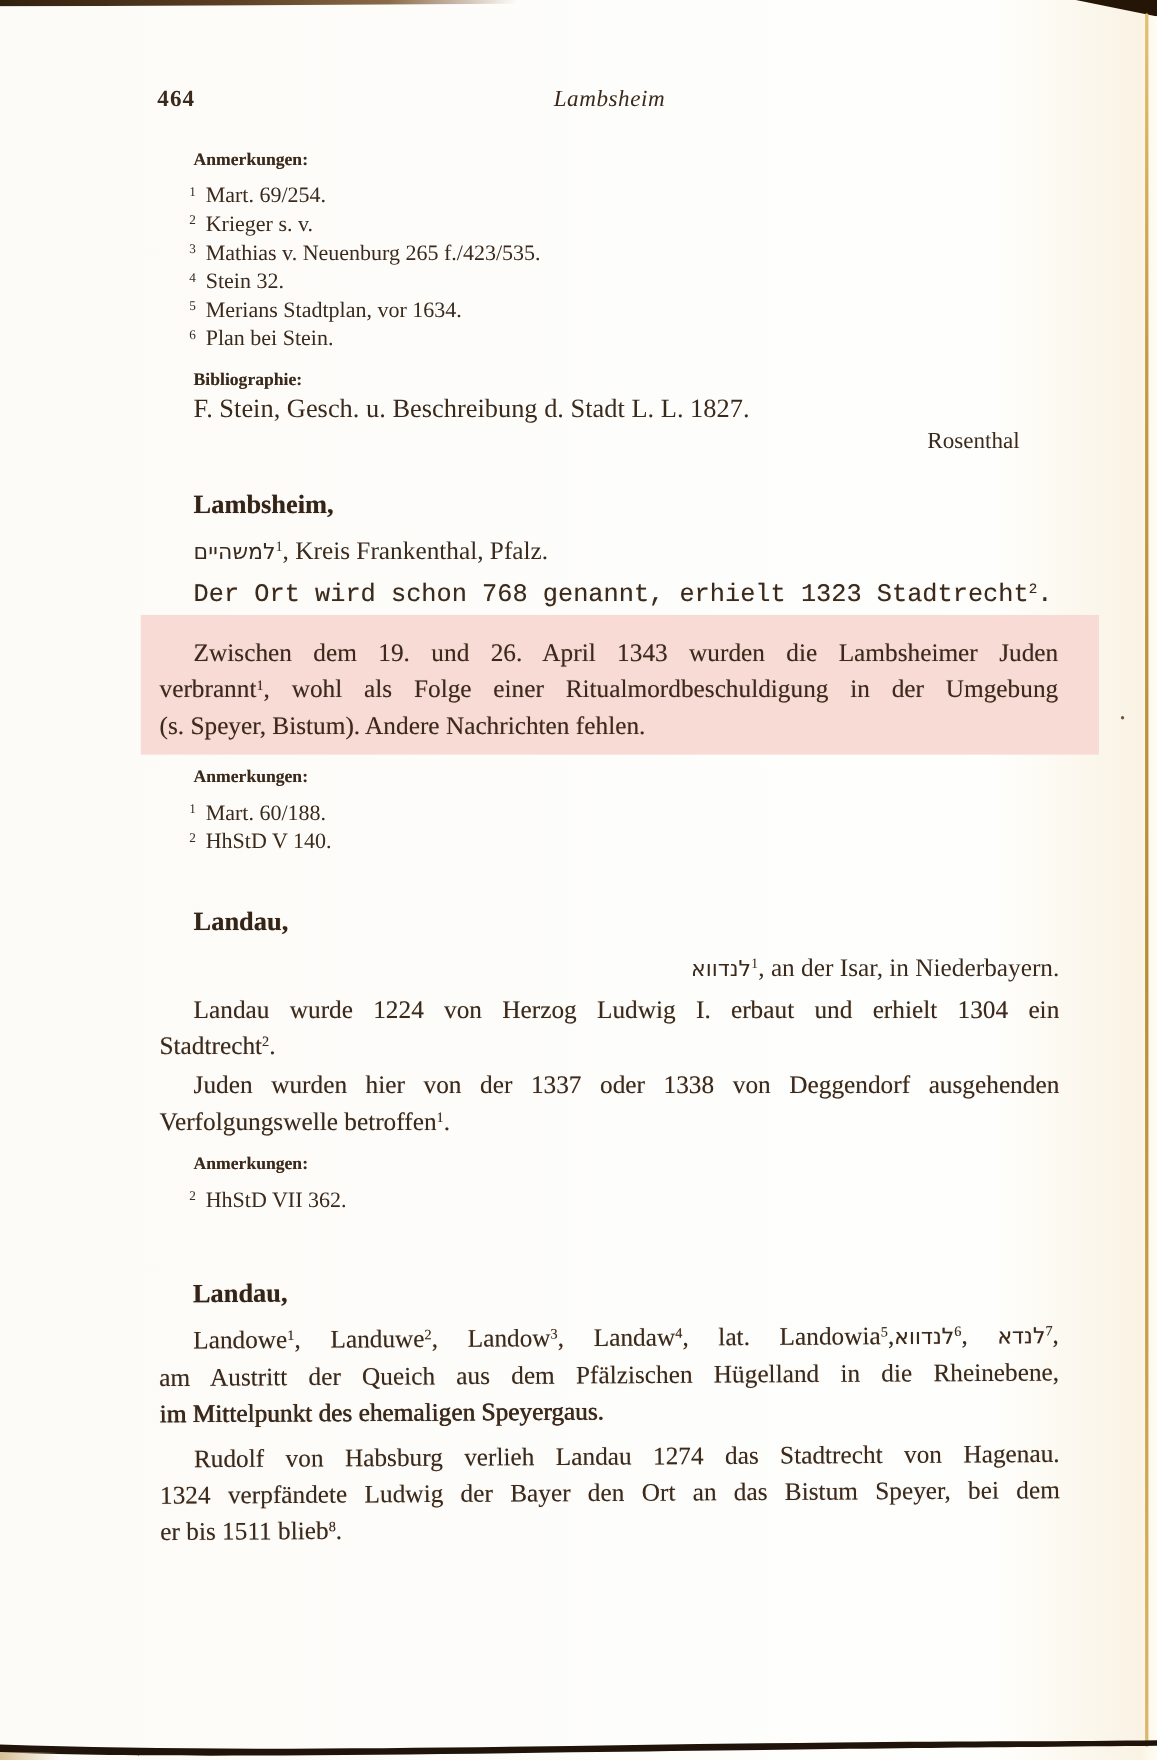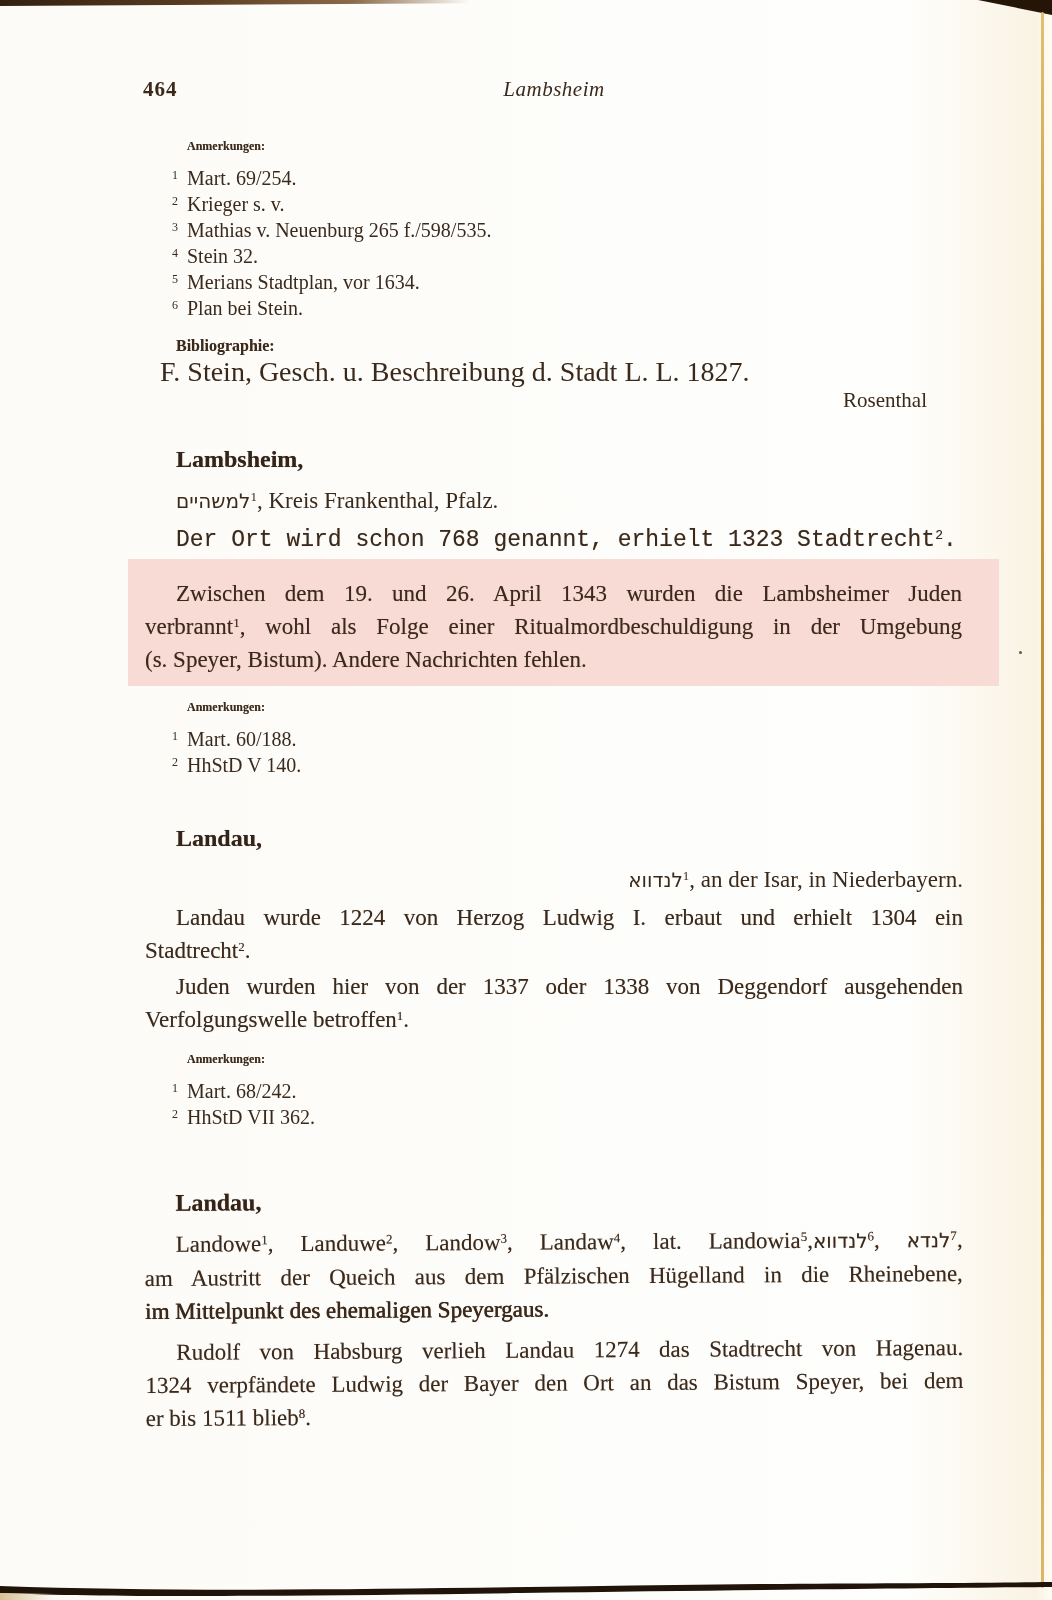--- a/index.html
+++ b/index.html
@@ -14,26 +14,26 @@
   .line{font-size:23px; line-height:33px; text-shadow:0 0 0.7px rgba(70,45,22,.45);}
   .indent{text-indent:31px;}
   .jline{text-align:justify; text-align-last:justify;}
   sup.fm{font-size:13px; line-height:0; vertical-align:7px; letter-spacing:0;}
   .heb{font-family:"DejaVu Sans", sans-serif; font-size:20px; unicode-bidi:isolate;}
   
   .header-row{position:relative; margin-top:76px; height:27px; font-size:21px; line-height:26px;}
   .pagenum{position:absolute; left:-2px; top:0; font-weight:bold; letter-spacing:1px;}
   .running{position:absolute; left:50%; transform:translateX(-50%); top:0; font-style:italic; letter-spacing:0.5px;}
   
-  .anm-heading{margin-left:42px; font-size:12px; line-height:26px; font-weight:bold; text-shadow:0 0 0.6px rgba(70,45,22,.5);}
+  .anm-heading{margin-left:31px; font-size:16px; line-height:26px; font-weight:bold; text-shadow:0 0 0.6px rgba(70,45,22,.5);}
   .notes{margin-left:27px; font-size:20px; line-height:26px;}
   .note sup.fm{font-size:12px; vertical-align:6px;}
   .note .nt{margin-left:9px;}
   .bib-heading{margin-left:31px; margin-top:12px; font-size:16px; line-height:26px; font-weight:bold; text-shadow:0 0 0.6px rgba(70,45,22,.5);}
-  .bib-text{margin-left:15px; font-size:28px; line-height:26px;}
+  .bib-text{margin-left:31px; font-size:24px; line-height:26px;}
   .author{margin-top:2px; text-align:right; padding-right:36px; font-size:21px; line-height:26px;}
   h2{margin:0 0 0 31px; font-size:24px; line-height:33px; font-weight:bold; color:#33231697; color:#342317; text-shadow:0 0 0.7px rgba(60,38,18,.6);}
   .heb-line{margin-left:31px; font-size:23px; line-height:33px;}
   
   .highlight{
     margin-top:2px; margin-left:-17px; margin-right:-36px;
     padding:18px 37px 10px 17px;
     background:#f8dbd5;
   }
   
@@ -76,21 +76,21 @@
 
     <div class="header-row">
       <span class="pagenum">464</span>
       <span class="running">Lambsheim</span>
     </div>
 
     <div class="anm-heading" id="anm1-h">Anmerkungen:</div>
     <div class="notes">
       <div class="note"><sup class="fm">1</sup><span class="nt">Mart. 69/254.</span></div>
       <div class="note"><sup class="fm">2</sup><span class="nt">Krieger s. v.</span></div>
-      <div class="note"><sup class="fm">3</sup><span class="nt">Mathias v. Neuenburg 265 f./598/535.</span></div>
+      <div class="note"><sup class="fm">3</sup><span class="nt">Mathias v. Neuenburg 265 f./423/535.</span></div>
       <div class="note"><sup class="fm">4</sup><span class="nt">Stein 32.</span></div>
       <div class="note"><sup class="fm">5</sup><span class="nt">Merians Stadtplan, vor 1634.</span></div>
       <div class="note"><sup class="fm">6</sup><span class="nt">Plan bei Stein.</span></div>
     </div>
 
     <div class="bib-heading">Bibliographie:</div>
     <div class="bib-text">F. Stein, Gesch. u. Beschreibung d. Stadt L. L. 1827.</div>
     <div class="author">Rosenthal</div>
 
     <h2 id="h-lam">Lambsheim,</h2>
@@ -117,21 +117,20 @@
       <div class="line indent jline">Landau wurde 1224 von Herzog Ludwig I. erbaut und erhielt 1304 ein</div>
       <div class="line"><span>Stadtrecht</span><sup class="fm">2</sup><span>.</span></div>
     </div>
     <div id="p-lan1b">
       <div class="line indent jline">Juden wurden hier von der 1337 oder 1338 von Deggendorf ausgehenden</div>
       <div class="line"><span>Verfolgungswelle betroffen</span><sup class="fm">1</sup><span>.</span></div>
     </div>
 
     <div class="anm-heading" id="anm3-h">Anmerkungen:</div>
     <div class="notes">
-      <div class="note"><sup class="fm">1</sup><span class="nt">Mart. 68/242.</span></div>
       <div class="note"><sup class="fm">2</sup><span class="nt">HhStD VII 362.</span></div>
     </div>
 
     <div class="last-section">
       <h2 id="h-lan2">Landau,</h2>
 
       <div id="p-names">
         <div class="line indent jline"><span>Landowe</span><sup class="fm">1</sup><span>, </span><span>Landuwe</span><sup class="fm">2</sup><span>, </span><span>Landow</span><sup class="fm">3</sup><span>, </span><span>Landaw</span><sup class="fm">4</sup><span>, lat. </span><span>Landowia</span><sup class="fm">5</sup><span>,</span><bdi class="heb" dir="rtl">לנדווא</bdi><sup class="fm">6</sup><span>, </span><bdi class="heb" dir="rtl">לנדא</bdi><sup class="fm">7</sup><span>,</span></div>
         <div class="line jline">am Austritt der Queich aus dem Pfälzischen Hügelland in die Rheinebene,</div>
         <div class="line thick">im Mittelpunkt des ehemaligen Speyergaus.</div>

